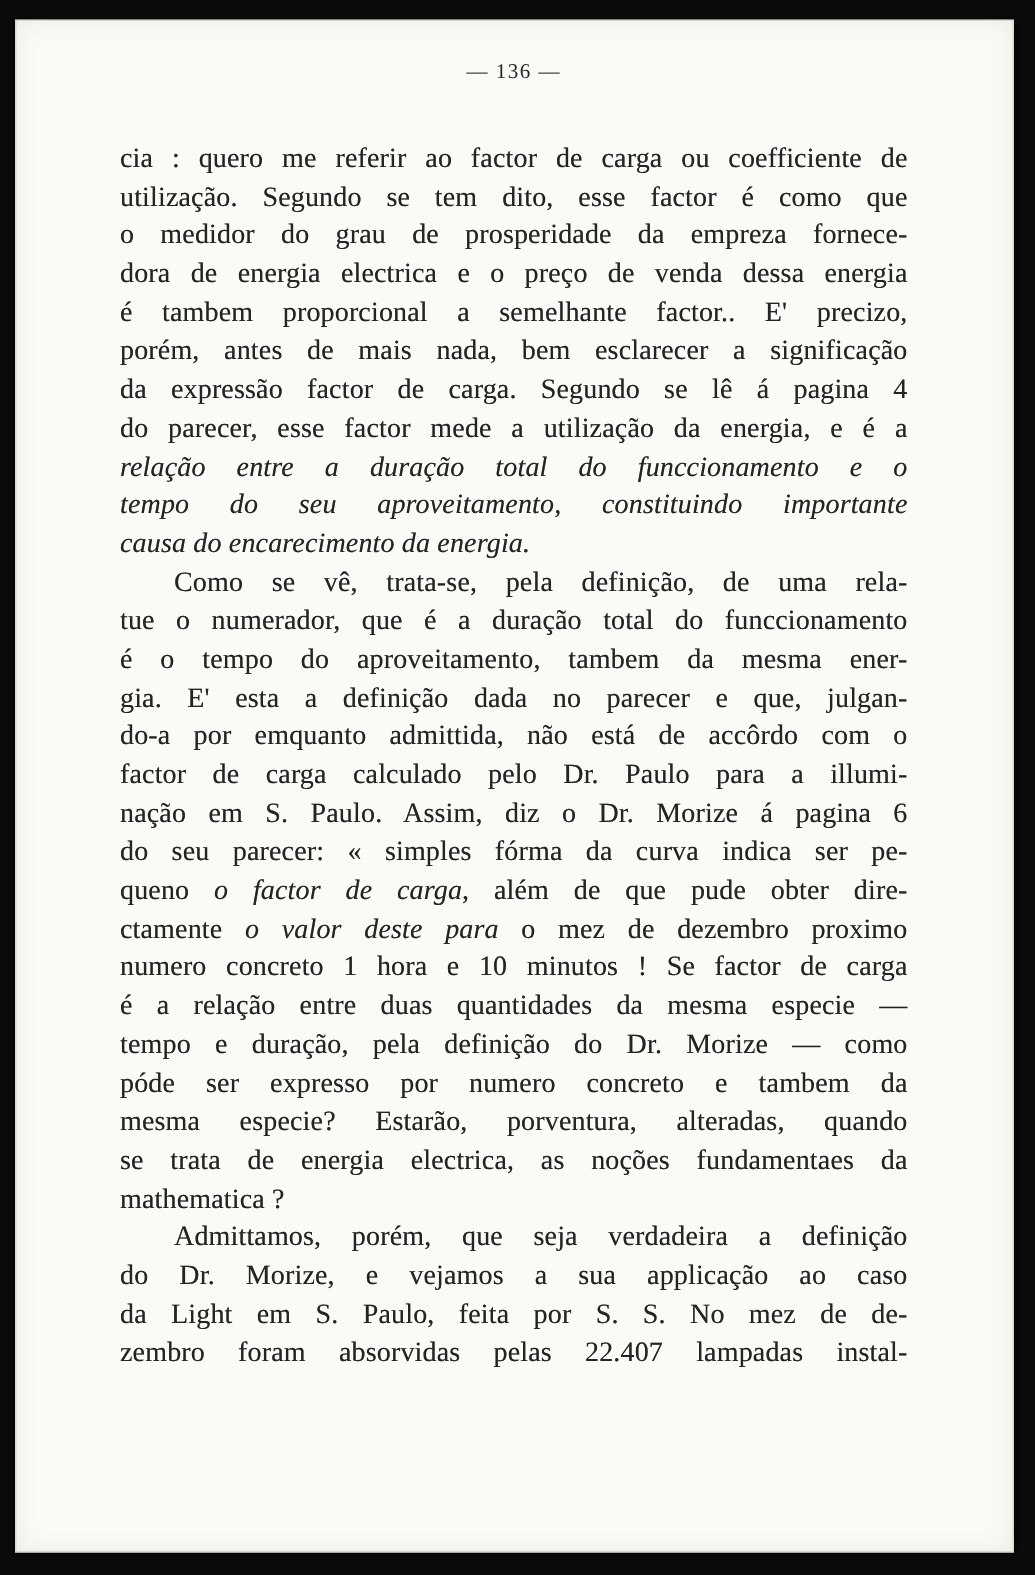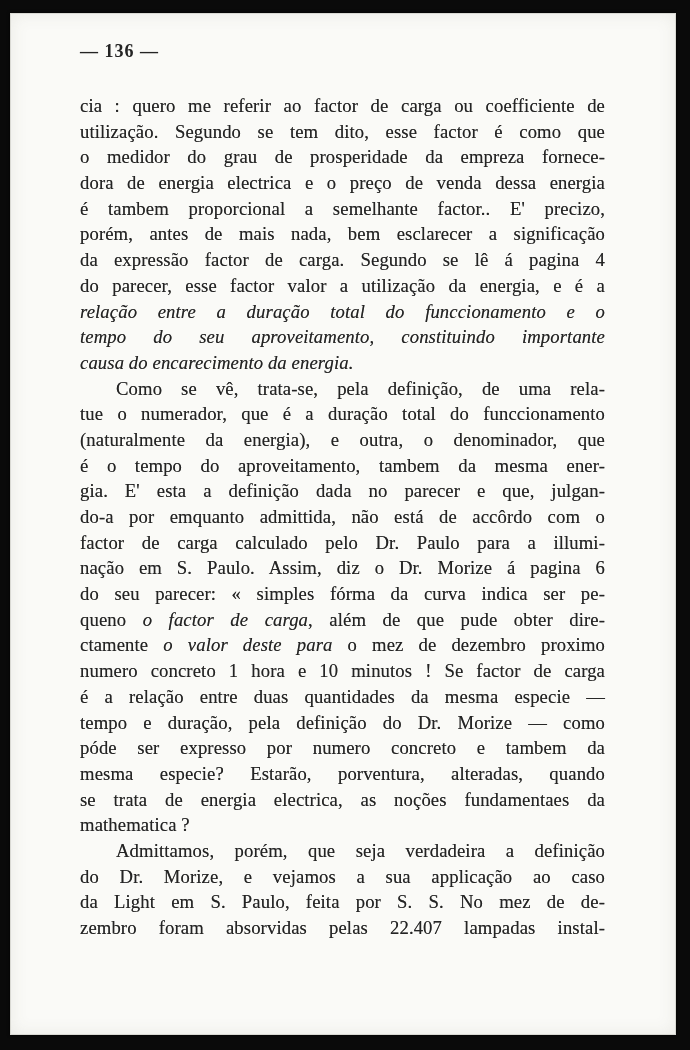--- a/index.html
+++ b/index.html
@@ -22,22 +22,23 @@
   .page {
     position: absolute;
     left: 10px; top: 13px;
     width: 666px; height: 1022px;
     background: var(--paper);
     box-shadow: inset 0 0 0 1px #d9d9d3, inset 0 0 18px rgba(90,85,70,0.10), 0 0 3px rgba(0,0,0,0.9);
   }
   .page-number {
     position: absolute;
     top: 28px; left: 70px; width: 525px;
-    font-size: 18px;
-    font-weight: 700;
+    text-align: center;
+    font-size: 14px;
+    font-weight: 400;
     letter-spacing: 1px;
     color: var(--ink);
   }
   .text-block {
     position: absolute;
     top: 80px; left: 70px; width: 525px;
     font-size: 18.7px;
     line-height: 25.7px;
     color: var(--ink);
     letter-spacing: 0.1px;
@@ -63,29 +64,28 @@
     <div class="page-number">— 136 —</div>
     <div class="text-block">
         <div class="paragraph">
           <div class="line"><span>cia : quero me referir ao factor de carga ou coefficiente de</span></div>
           <div class="line"><span>utilização. Segundo se tem dito, esse factor é como que</span></div>
           <div class="line"><span>o medidor do grau de prosperidade da empreza fornece-</span></div>
           <div class="line"><span>dora de energia electrica e o preço de venda dessa energia</span></div>
           <div class="line"><span>é tambem proporcional a semelhante factor.. E' precizo,</span></div>
           <div class="line"><span>porém, antes de mais nada, bem esclarecer a significação</span></div>
           <div class="line"><span>da expressão factor de carga. Segundo se lê á pagina 4</span></div>
-          <div class="line"><span>do parecer, esse factor valor a utilização da energia, e é a</span></div>
+          <div class="line"><span>do parecer, esse factor mede a utilização da energia, e é a</span></div>
           <div class="line"><span class="em">relação entre a duração total do funccionamento e o</span></div>
           <div class="line"><span class="em">tempo do seu aproveitamento, constituindo importante</span></div>
           <div class="line no-just"><span class="em">causa do encarecimento da energia.</span></div>
         </div>
         <div class="paragraph">
           <div class="line" style="padding-left: 36px;"><span>Como se vê, trata-se, pela definição, de uma rela-</span></div>
           <div class="line"><span>tue o numerador, que é a duração total do funccionamento</span></div>
-          <div class="line"><span>(naturalmente da energia), e outra, o denominador, que</span></div>
           <div class="line"><span>é o tempo do aproveitamento, tambem da mesma ener-</span></div>
           <div class="line"><span>gia. E' esta a definição dada no parecer e que, julgan-</span></div>
           <div class="line"><span>do-a por emquanto admittida, não está de accôrdo com o</span></div>
           <div class="line"><span>factor de carga calculado pelo Dr. Paulo para a illumi-</span></div>
           <div class="line"><span>nação em S. Paulo. Assim, diz o Dr. Morize á pagina 6</span></div>
           <div class="line"><span>do seu parecer: « simples fórma da curva indica ser pe-</span></div>
           <div class="line"><span>queno </span><span class="em">o factor de carga</span><span>, além de que pude obter dire-</span></div>
           <div class="line"><span>ctamente </span><span class="em">o valor deste para</span><span> o mez de dezembro proximo</span></div>
           <div class="line"><span>numero concreto 1 hora e 10 minutos ! Se factor de carga</span></div>
           <div class="line"><span>é a relação entre duas quantidades da mesma especie —</span></div>

